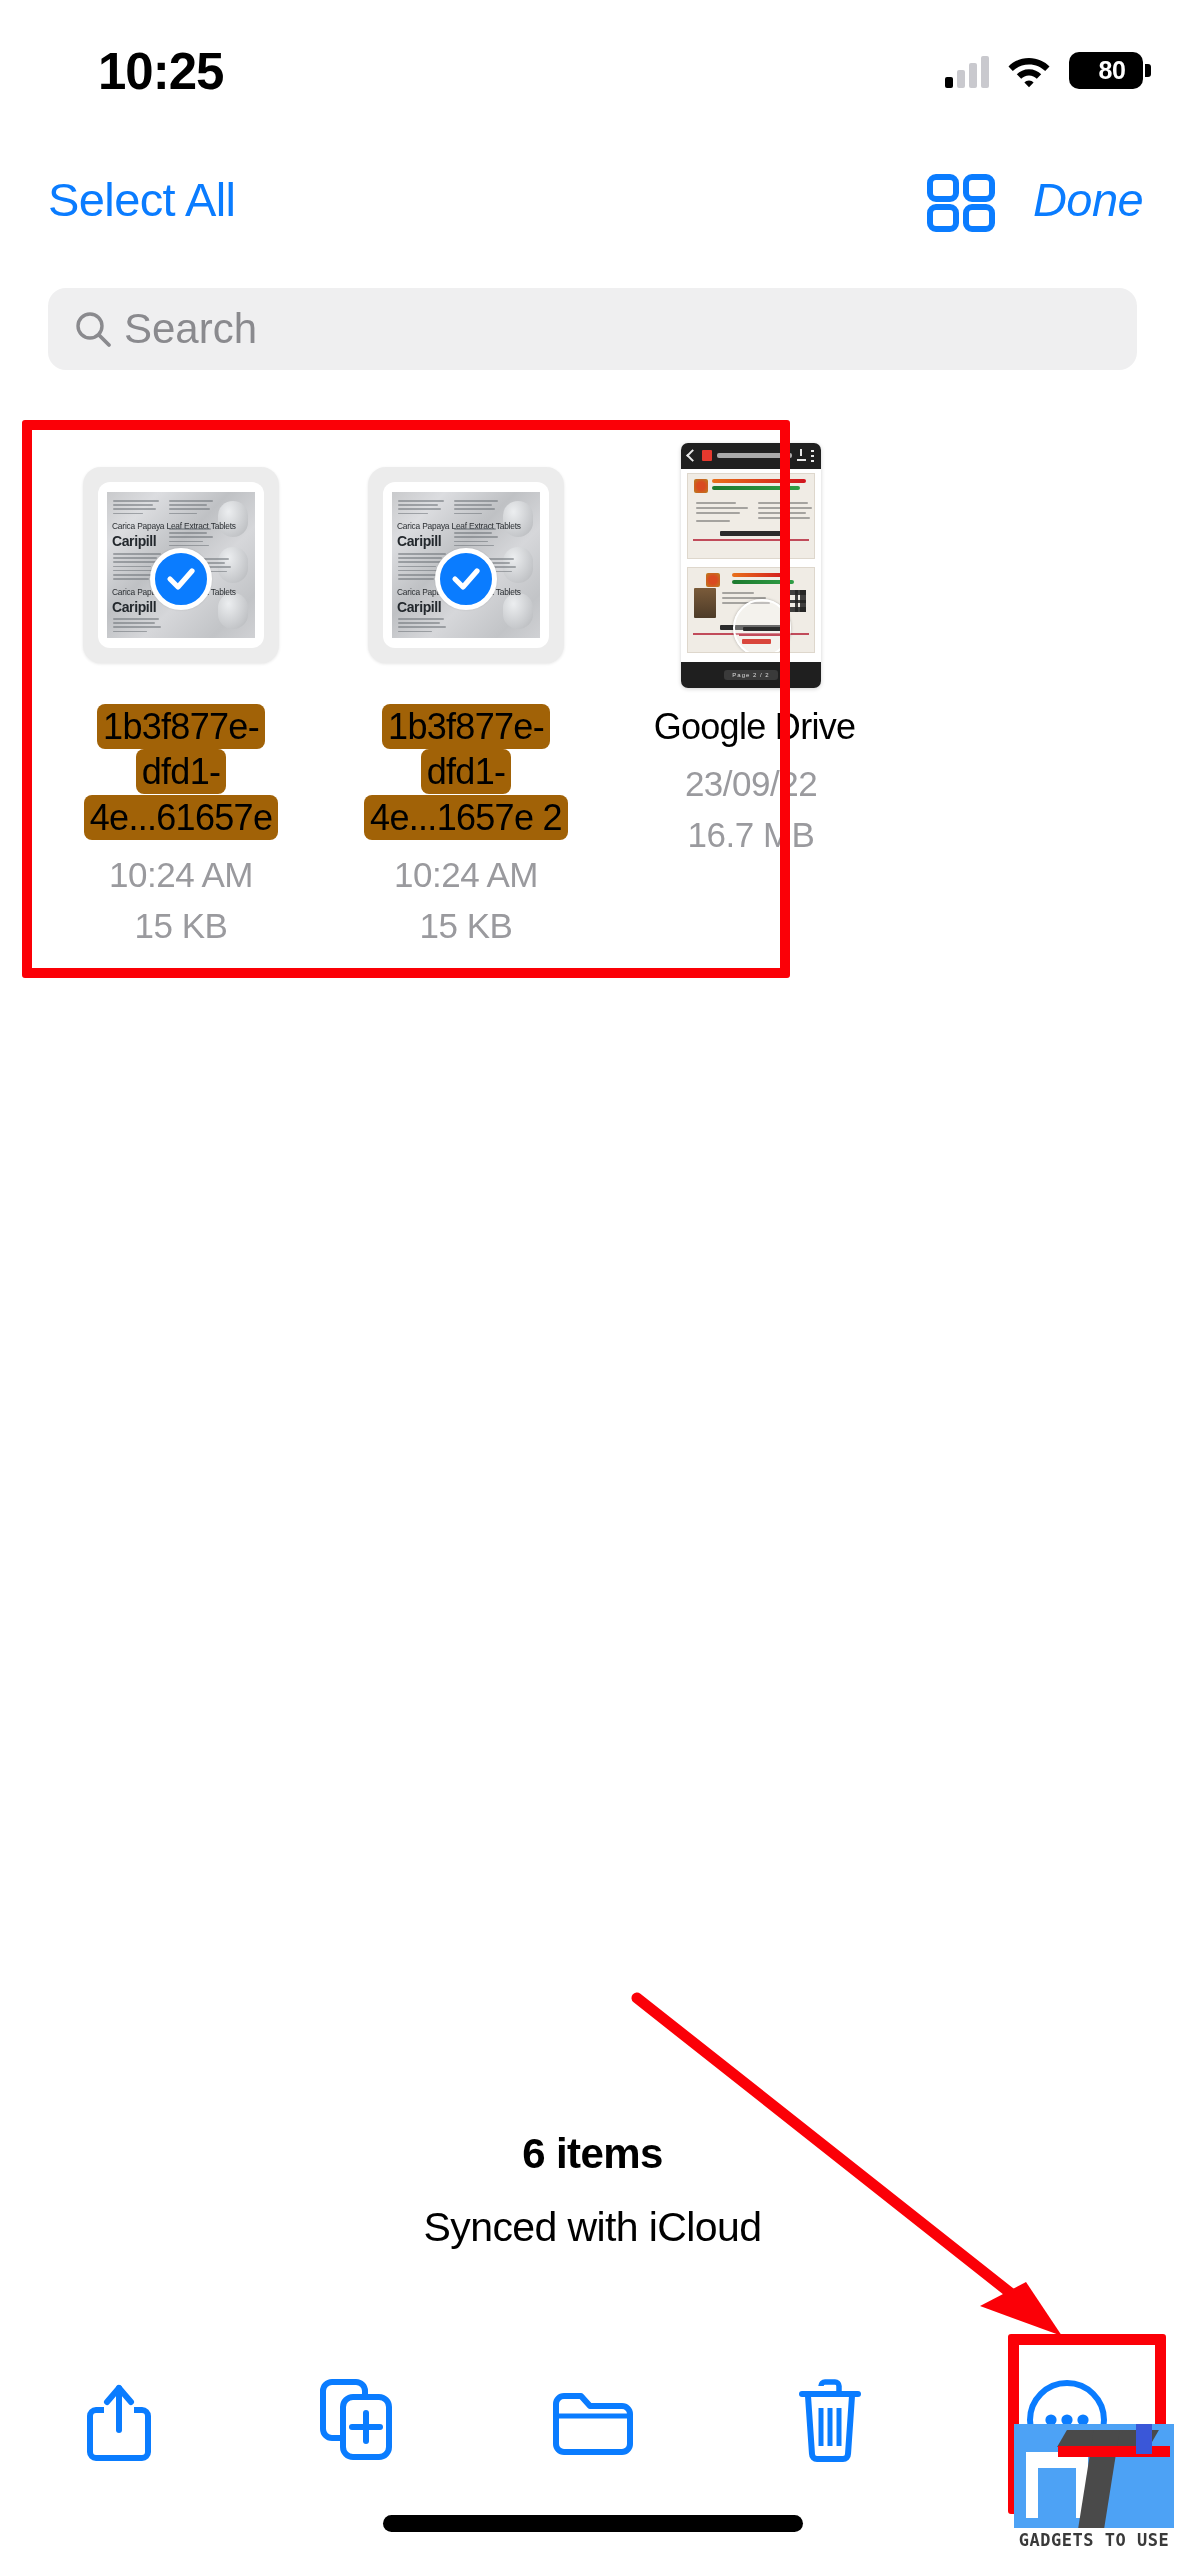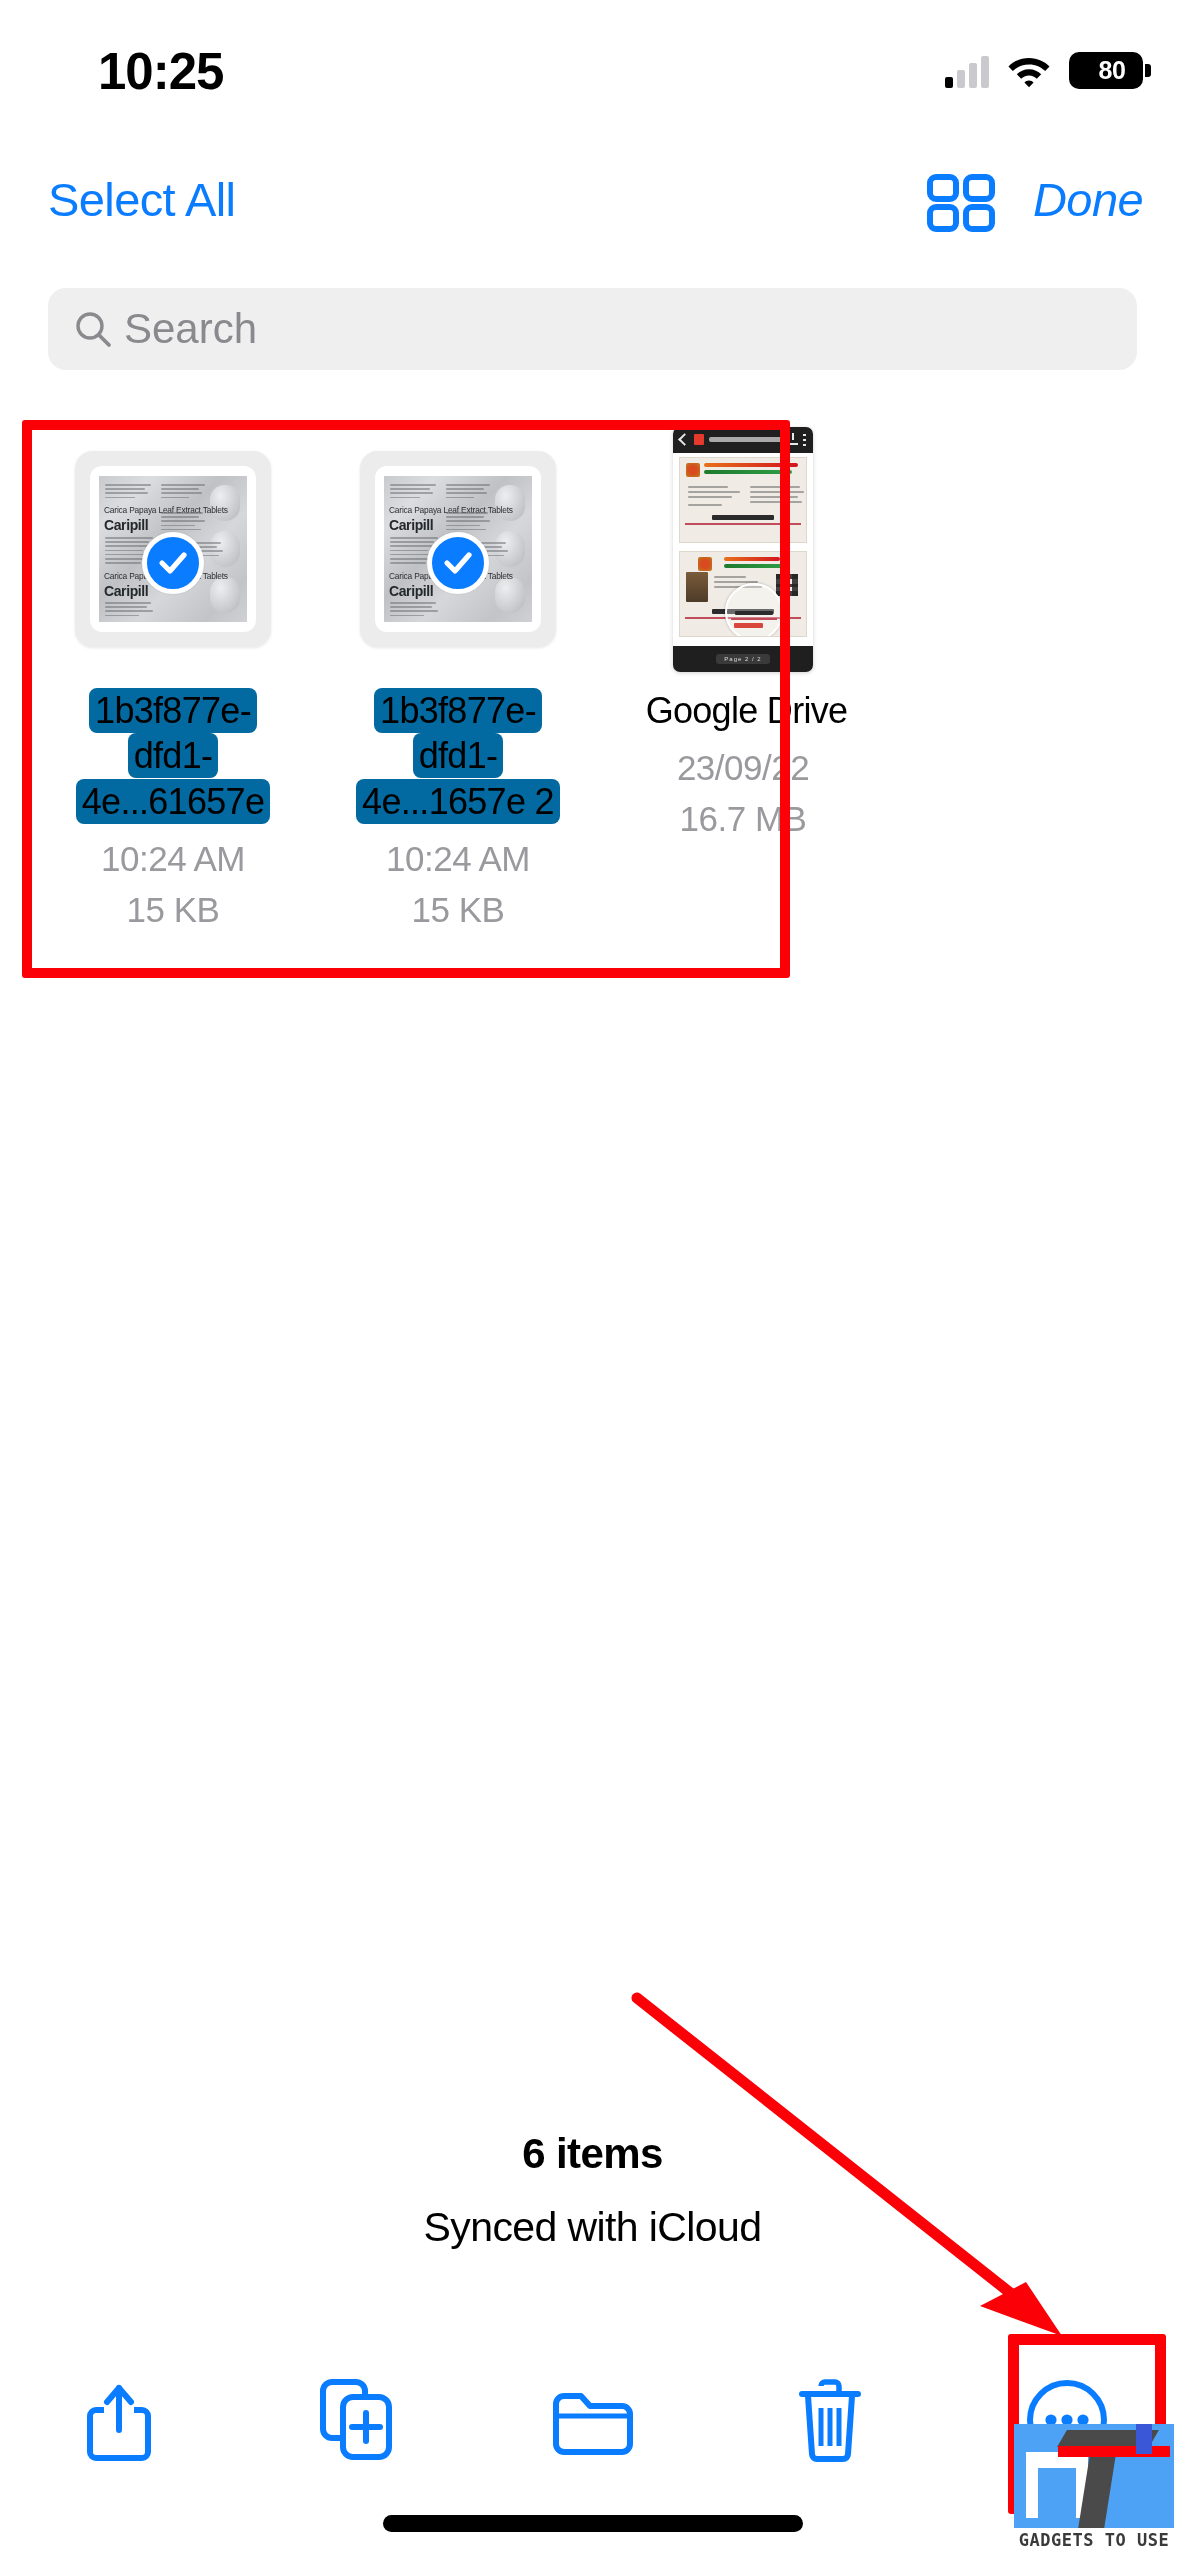--- a/index.html
+++ b/index.html
@@ -84,23 +84,24 @@
   #search-icon { width: 38px; height: 38px; margin-right: 12px; flex: none; }
   #search-input {
     border: none; background: transparent; outline: none;
     font-family: "Liberation Sans", sans-serif;
     font-size: 42px; color: #000; width: 100%;
   }
   #search-input::placeholder { color: #8a8a8e; }
 
   
   #file-grid {
-    position: absolute; top: 424px; left: 0;
+    position: absolute; top: 440px; left: 0;
     width: 1040px;
     display: flex;
+    padding-left: 8px;
   }
   .file-cell {
     width: 250px; margin-left: 35px;
     display: flex; flex-direction: column; align-items: center;
   }
   .file-cell:first-child { margin-left: 48px; }
   .thumb-wrap {
     position: relative;
     width: 230px; height: 250px;
     display: flex; align-items: center; justify-content: center;
@@ -211,21 +212,21 @@
     display:flex; align-items:center; justify-content:center;
   }
   .gd-footer .pgpill { background:#3a3a3a; color:#ddd; font-size:6px; padding:2px 8px; border-radius:3px; letter-spacing:1px; }
 
   .file-name {
     margin-top: 14px; width: 238px;
     text-align: center; font-size: 36px; color: #000;
     line-height: 1.26; letter-spacing: -0.7px;
   }
   .file-name span {
-    background: #0369a1; border-radius: 8px;
+    background: #a16207; border-radius: 8px;
     padding: 2px 6px; box-decoration-break: clone;
     -webkit-box-decoration-break: clone;
   }
   .file-name.plain span { background: transparent; padding: 0; margin-left: 7px; }
   .file-meta {
     margin-top: 10px; text-align: center;
     font-size: 35px; color: #9a9a9e; line-height: 1.45;
     letter-spacing: -0.5px;
   }
 

